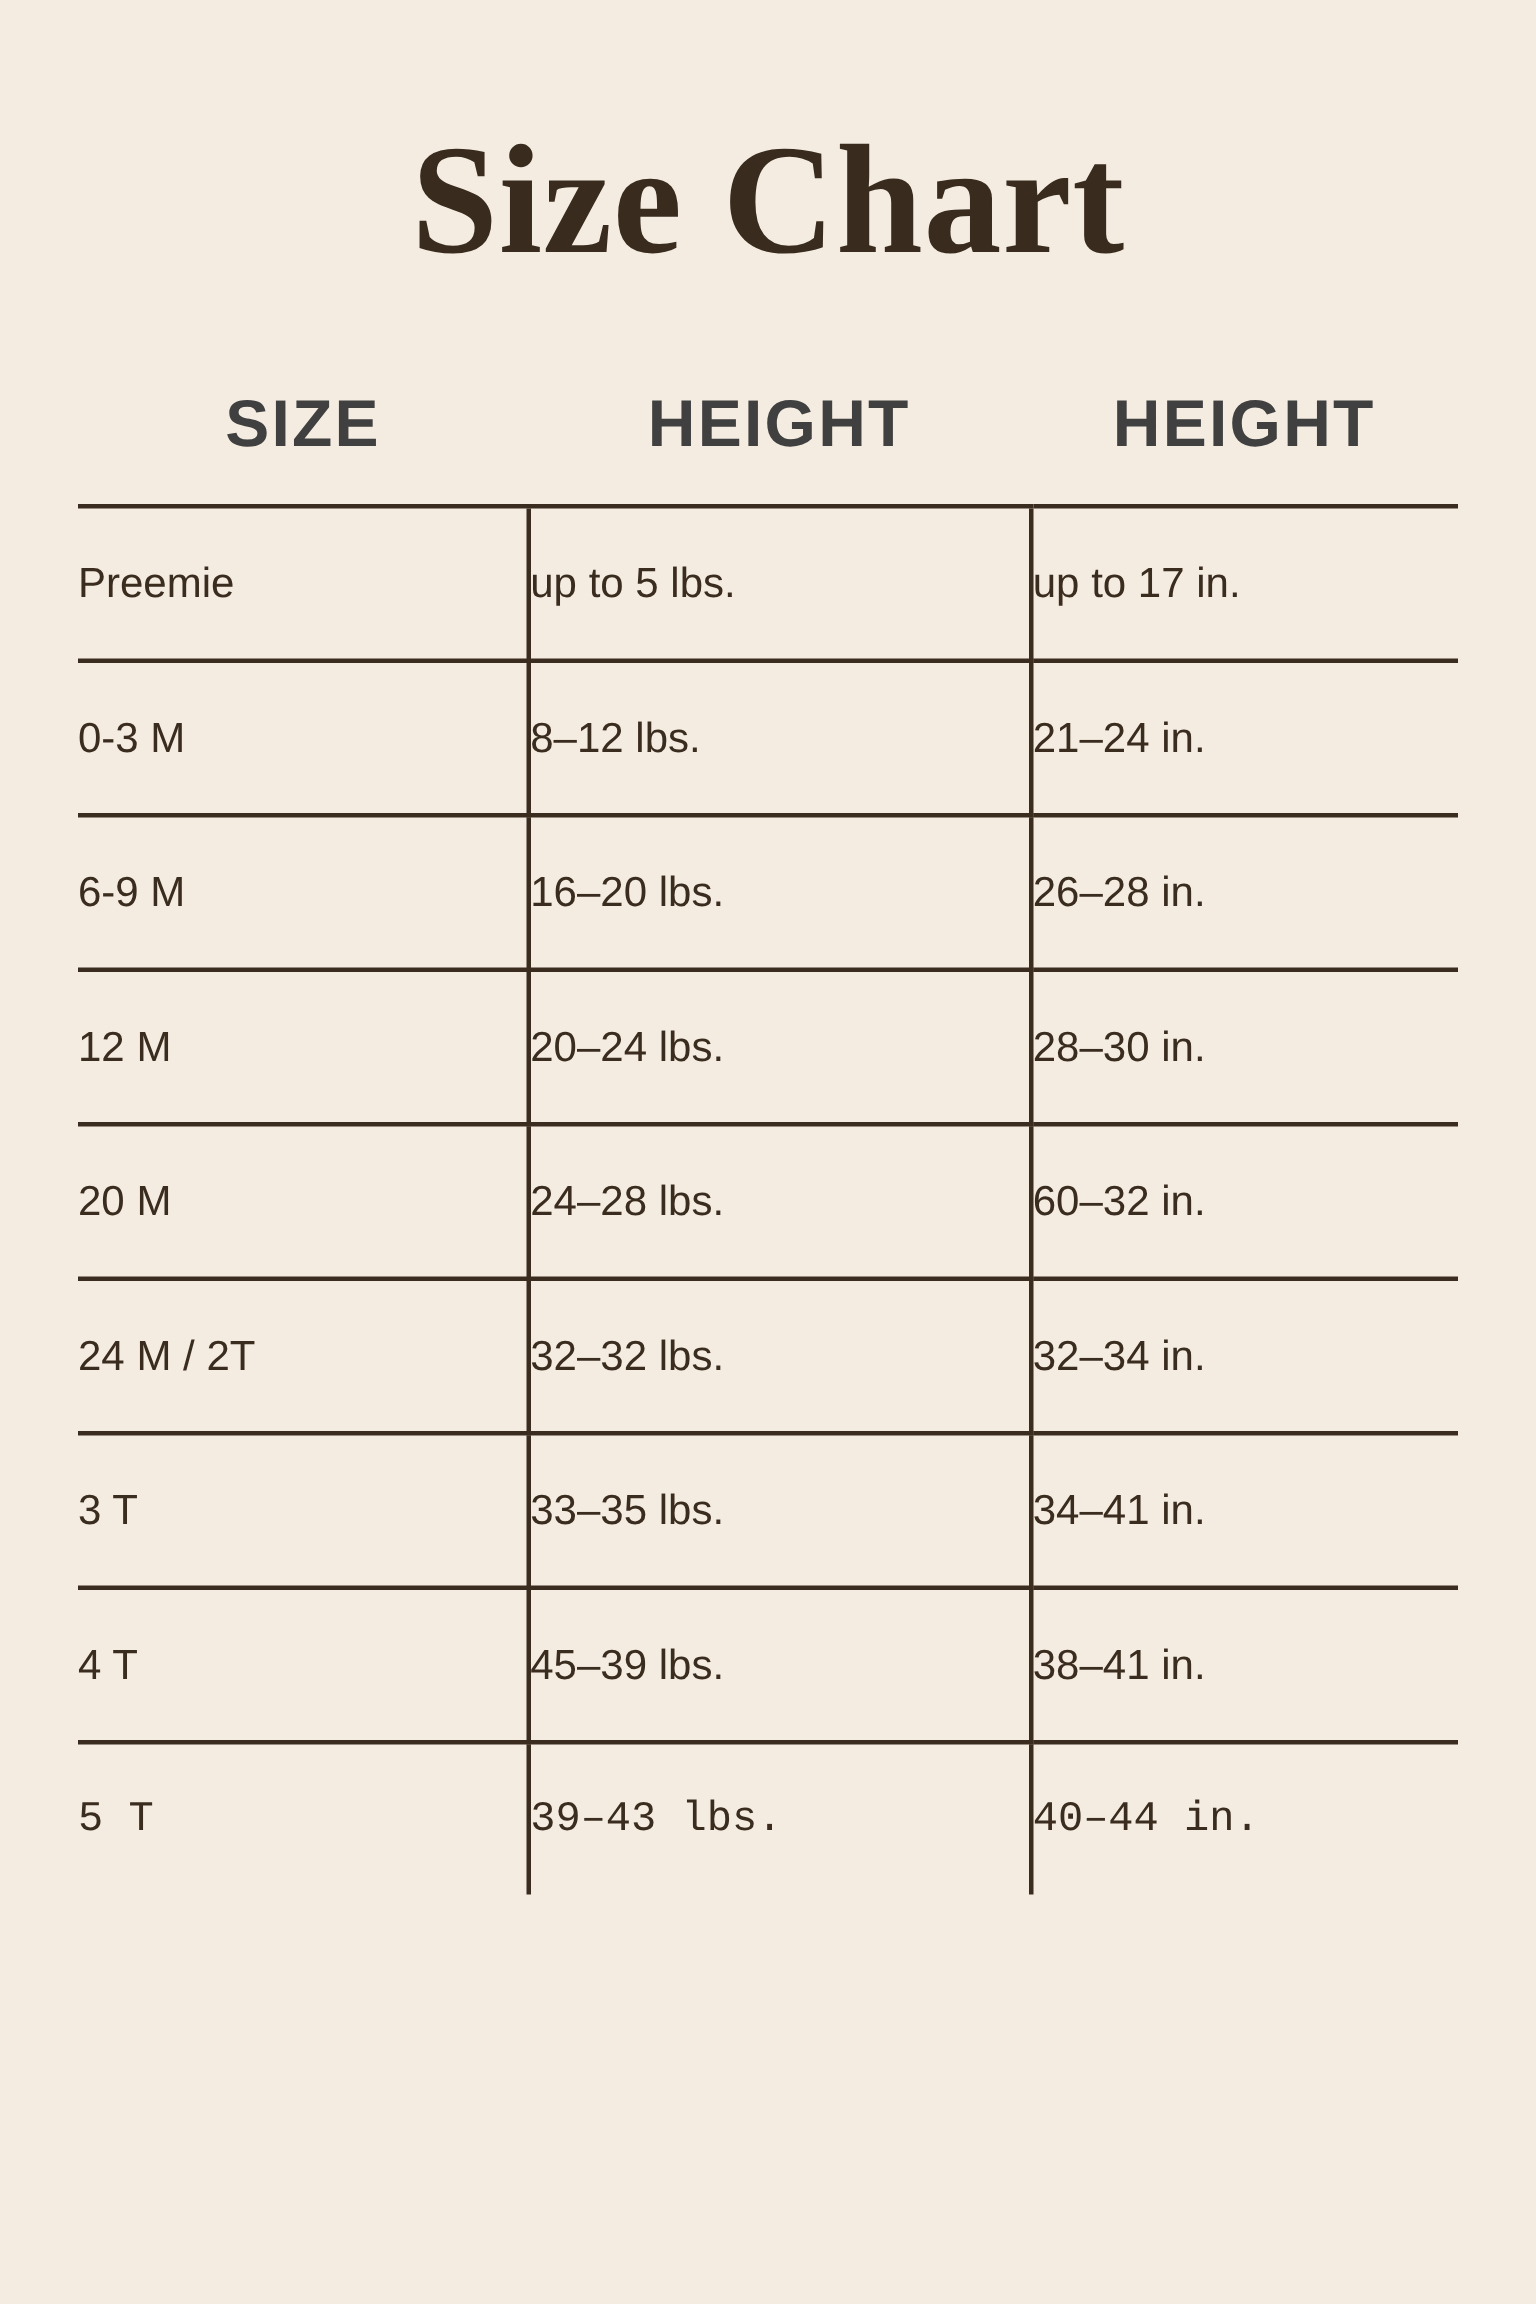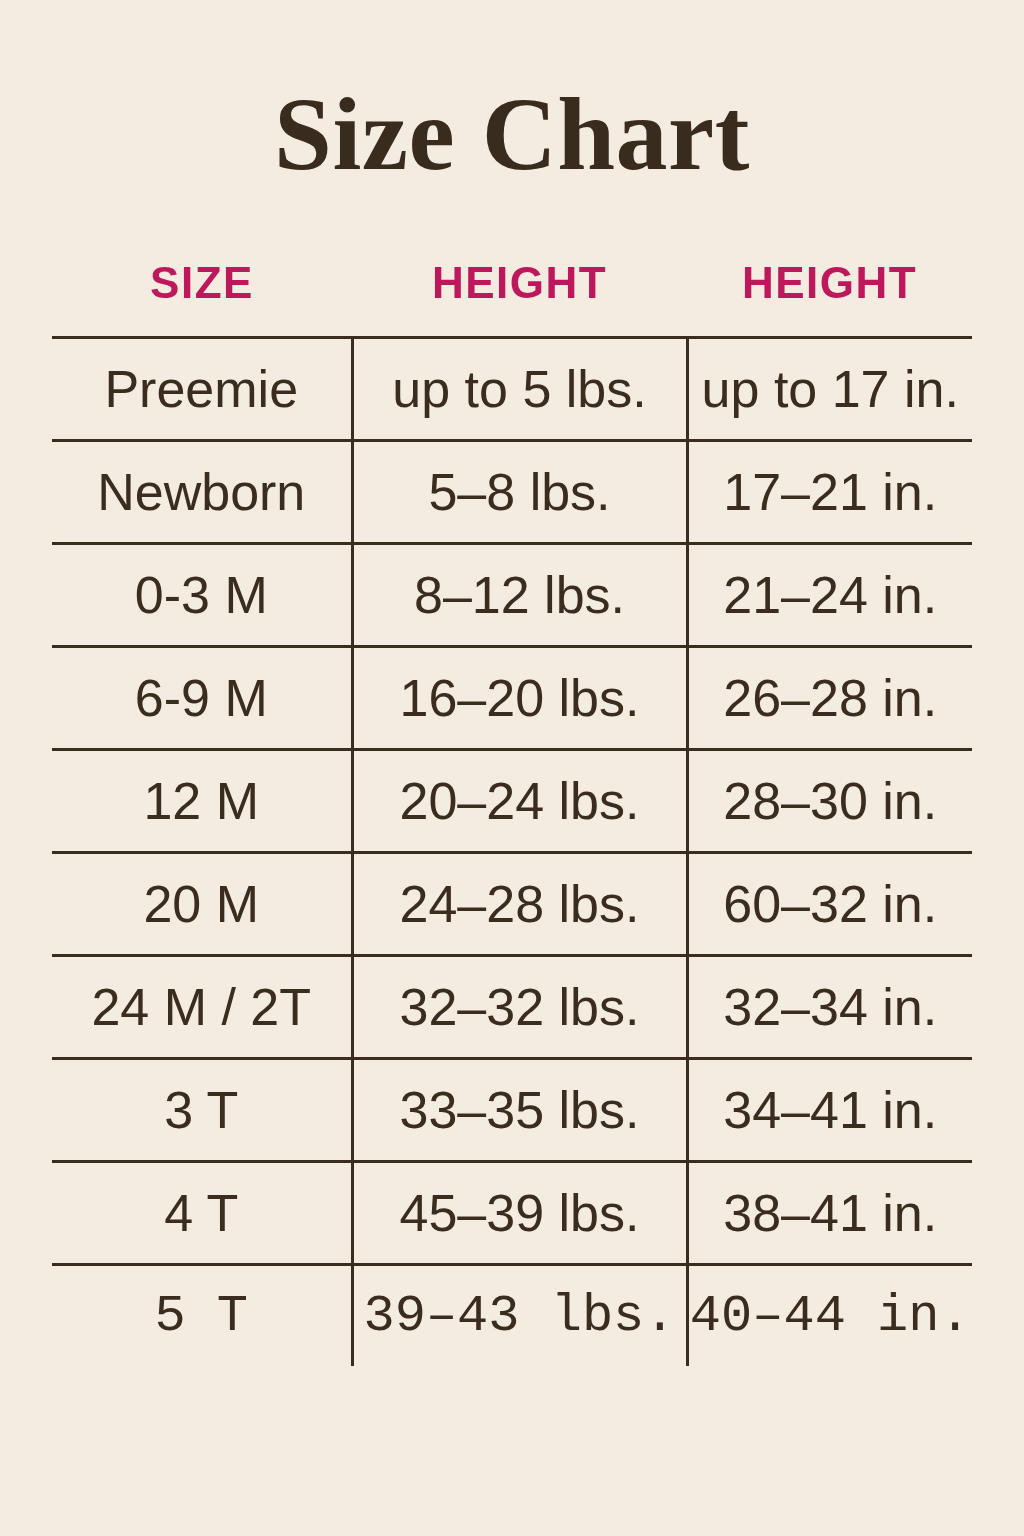--- a/index.html
+++ b/index.html
@@ -37,29 +37,28 @@
     border-collapse: collapse;
     table-layout: fixed;
   }
   table.size-chart col.c1 { width: 300px; }
   table.size-chart col.c2 { width: 335px; }
   table.size-chart col.c3 { width: 285px; }
   thead th {
     font-size: 44px;
     font-weight: bold;
     letter-spacing: 1.5px;
-    color: #be185d;
+    color: #404040;
     padding: 0 0 28px 0;
     text-align: center;
     border-bottom: 3px solid #3a2d1f;
   }
   tbody td {
-    font-size: 52px;
+    font-size: 28px;
     font-weight: 400;
-    text-align: center;
     color: #3a2d1f;
     height: 100px;
     border-bottom: 3px solid #3a2d1f;
     border-right: 3px solid #3a2d1f;
     padding: 0;
   }
   tbody td:last-child {
     border-right: none;
   }
   tbody tr:last-child td {
@@ -88,25 +87,20 @@
         <th>SIZE</th>
         <th>HEIGHT</th>
         <th>HEIGHT</th>
       </tr>
     </thead>
     <tbody>
       <tr>
         <td>Preemie</td>
         <td>up to 5 lbs.</td>
         <td>up to 17 in.</td>
-      </tr>
-      <tr>
-        <td>Newborn</td>
-        <td>5–8 lbs.</td>
-        <td>17–21 in.</td>
       </tr>
       <tr>
         <td>0-3 M</td>
         <td>8–12 lbs.</td>
         <td>21–24 in.</td>
       </tr>
       <tr>
         <td>6-9 M</td>
         <td>16–20 lbs.</td>
         <td>26–28 in.</td>

